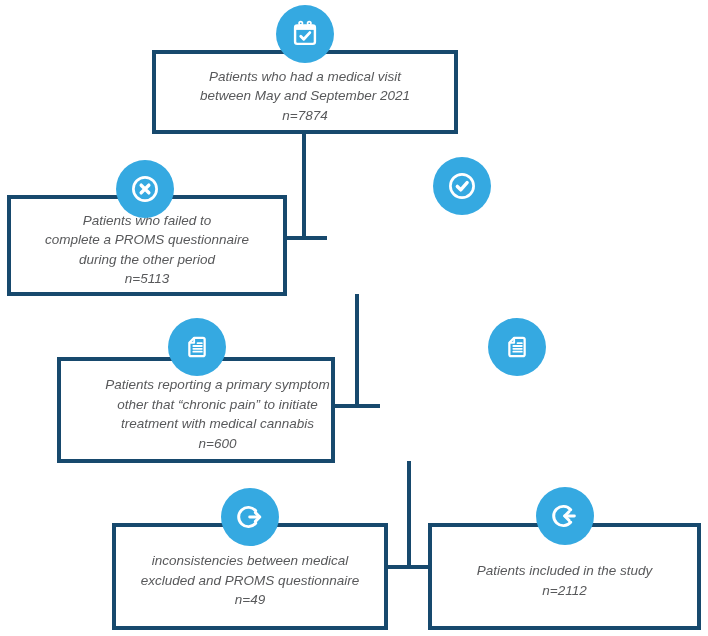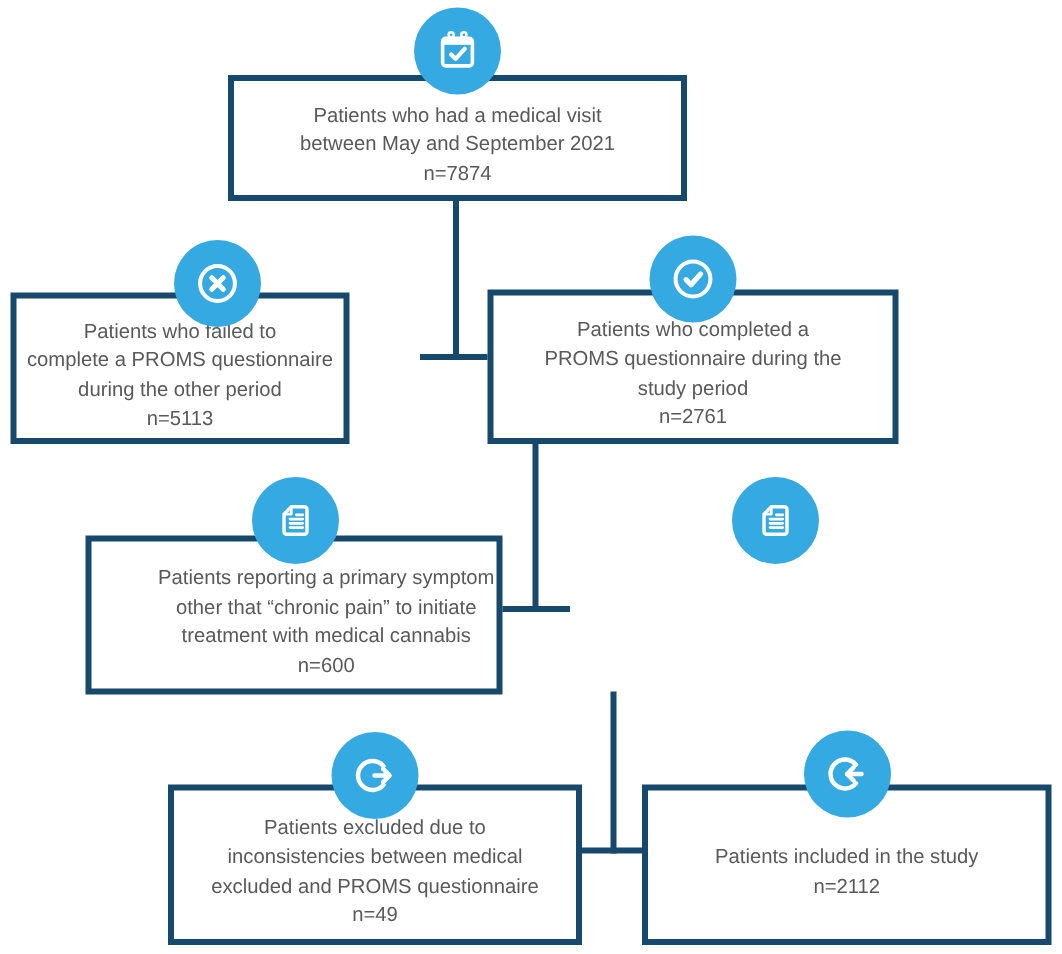--- a/index.html
+++ b/index.html
@@ -5,21 +5,21 @@
   html,body{margin:0;padding:0;background:#ffffff;}
   #canvas{
     position:relative;width:708px;height:636px;background:#ffffff;
     font-family:"Liberation Sans", sans-serif;overflow:hidden;
   }
   .conn{position:absolute;background:#17496D;z-index:0;}
   .box{
     position:absolute;background:#ffffff;border:4px solid #17496D;box-sizing:border-box;
     display:flex;flex-direction:column;justify-content:center;align-items:center;
     text-align:center;color:#58595B;font-size:13.5px;line-height:19.5px;
-    padding:12px 4px 4px 4px;z-index:1;font-weight:500;
+    padding:12px 4px 4px 4px;z-index:1;font-weight:500;font-style:italic;
   }
   .line{white-space:nowrap;}
   .icon{
     position:absolute;width:58px;height:58px;border-radius:50%;background:#35A9E1;
     display:flex;align-items:center;justify-content:center;z-index:2;
   }
   .icon svg{width:34px;height:34px;display:block;}
 </style>
 </head>
 <body>
@@ -32,44 +32,37 @@
   <div class="conn" style="left:333px;top:404px;width:47px;height:4px;"></div>
   <div class="conn" style="left:407px;top:461px;width:4px;height:108px;"></div>
   <div class="conn" style="left:386px;top:565px;width:44px;height:4px;"></div>
 
   <div class="box" style="left:152px;top:50px;width:306px;height:84px;">
     <div class="line">Patients who had a medical visit</div>
     <div class="line">between May and September 2021</div>
     <div class="line">n=7874</div>
   </div>
 
-  <div class="box" style="left:7px;top:195px;width:226px;height:101px;">
+  <div class="box" style="left:7px;top:195px;width:280px;height:101px;">
     <div class="line">Patients who failed to</div>
     <div class="line">complete a PROMS questionnaire</div>
     <div class="line">during the other period</div>
     <div class="line">n=5113</div>
   </div>
 
-  <div class="box" style="left:325px;top:193px;width:274px;height:103px;">
-    <div class="line">Patients who completed a</div>
-    <div class="line">PROMS questionnaire during the</div>
-    <div class="line">study period</div>
-    <div class="line">n=2761</div>
-  </div>
 
   <div class="box" style="left:57px;top:357px;width:278px;height:106px;padding-left:47px;">
     <div class="line">Patients reporting a primary symptom</div>
     <div class="line">other that “chronic pain” to initiate</div>
     <div class="line">treatment with medical cannabis</div>
     <div class="line">n=600</div>
   </div>
 
 
   <div class="box" style="left:112px;top:523px;width:276px;height:107px;">
-    <div class="line">Patients excluded due to</div>
     <div class="line">inconsistencies between medical</div>
     <div class="line">excluded and PROMS questionnaire</div>
     <div class="line">n=49</div>
   </div>
 
   <div class="box" style="left:428px;top:523px;width:273px;height:107px;text-align:right;">
     <div class="line">Patients included in the study</div>
     <div class="line">n=2112</div>
   </div>
 

